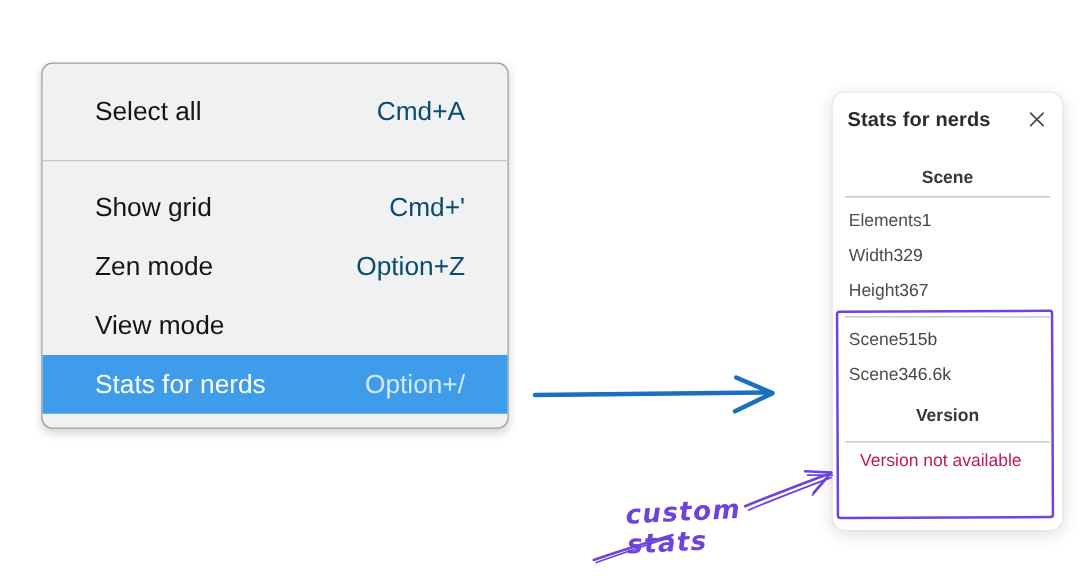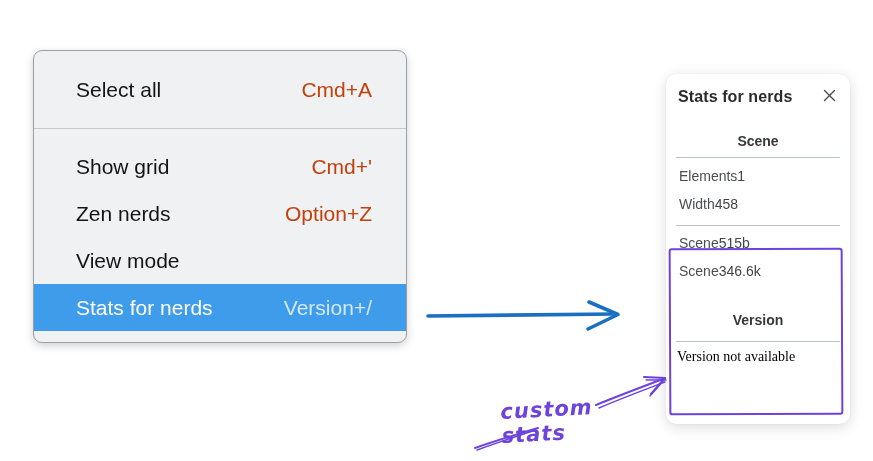--- a/index.html
+++ b/index.html
@@ -15,21 +15,21 @@
     box-shadow:0 3px 8px rgba(0,0,0,.18);
     box-sizing:border-box;
   }
   .menu-section-1{padding-top:10px;}
   .menu-section-2{padding-top:14px;}
   .menu-item{
     height:47px;display:flex;align-items:center;justify-content:space-between;
     padding:0 34px 0 42px;font-size:21px;color:#141414;cursor:default;
   }
   .menu-section-1 .menu-item{height:57px;}
-  .menu-item .shortcut{color:#c2410c;}
+  .menu-item .shortcut{color:#0c4a6e;}
   .menu-item.highlighted{background:#3e9ceb;color:#ffffff;}
   .menu-item.highlighted .shortcut{color:#d3e8fb;}
   .menu-divider{height:1px;background:#c6c8ca;margin:10px 0 0 0;}
 
   
   .panel{
     position:absolute;left:666px;top:74px;width:184px;height:350px;
     background:#ffffff;border-radius:10px;
     box-shadow:0 3px 14px rgba(0,0,0,.14),0 0 1px rgba(0,0,0,.12);
     box-sizing:border-box;color:#4c4d52;font-size:14px;
@@ -42,31 +42,31 @@
   .close-btn{
     width:18px;height:18px;display:flex;align-items:center;justify-content:center;
     background:none;border:none;padding:0;cursor:pointer;
   }
   .sec-heading{
     text-align:center;font-weight:700;font-size:14px;color:#37383d;
     line-height:18px;
   }
   .h-scene{margin-top:26px;}
   .h-storage{margin-top:8px;}
-  .h-version{margin-top:26px;}
+  .h-version{margin-top:10px;}
   .panel-divider{height:1px;background:#b7c2cb;margin:7px 10px 0 10px;}
   .pd-version{margin-top:12px;}
   .stat-rows{margin-top:4px;}
   .stat-rows-2{margin-top:3px;}
   .stat-row{
     height:28px;display:flex;align-items:center;justify-content:flex-start;
     padding:0 13px;
   }
   .stat-row .v{color:#434449;}
-  .version-note{margin-top:6px;padding:0 11px;color:#000000;line-height:17px;font-family:Liberation Serif, serif;}
+  .version-note{margin-top:6px;padding:0 22px;color:#be185d;line-height:17px;}
 
   
   .hand-box{
     position:absolute;left:669px;top:248px;width:170px;height:163px;
     border:2.2px solid #6d43dc;border-radius:3px;
     transform:rotate(-0.25deg);pointer-events:none;z-index:5;
   }
   .hand-label{
     position:absolute;left:501px;top:396px;width:150px;
     color:#6d43dc;font-size:21px;font-weight:700;font-style:italic;
@@ -88,29 +88,29 @@
         <span class="shortcut">Cmd+A</span>
       </div>
     </div>
     <div class="menu-divider"></div>
     <div class="menu-section-2">
       <div class="menu-item">
         <span>Show grid</span>
         <span class="shortcut">Cmd+'</span>
       </div>
       <div class="menu-item">
-        <span>Zen nerds</span>
+        <span>Zen mode</span>
         <span class="shortcut">Option+Z</span>
       </div>
       <div class="menu-item">
         <span>View mode</span>
       </div>
       <div class="menu-item highlighted">
         <span>Stats for nerds</span>
-        <span class="shortcut">Version+/</span>
+        <span class="shortcut">Option+/</span>
       </div>
     </div>
   </div>
 
   <div class="panel">
     <div class="panel-header">
       <span class="panel-title">Stats for nerds</span>
       <button class="close-btn">
         <span>
           <svg width="15" height="15" viewBox="0 0 15 15">
@@ -122,21 +122,25 @@
 
     <div class="sec-heading h-scene">Scene</div>
     <div class="panel-divider"></div>
     <div class="stat-rows">
       <div class="stat-row">
         <span>Elements</span>
         <span class="v">1</span>
       </div>
       <div class="stat-row">
         <span>Width</span>
-        <span class="v">458</span>
+        <span class="v">329</span>
+      </div>
+      <div class="stat-row">
+        <span>Height</span>
+        <span class="v">367</span>
       </div>
     </div>
 
     <div class="panel-divider"></div>
     <div class="stat-rows stat-rows-2">
       <div class="stat-row">
         <span>Scene</span>
         <span class="v">515b</span>
       </div>
       <div class="stat-row">

